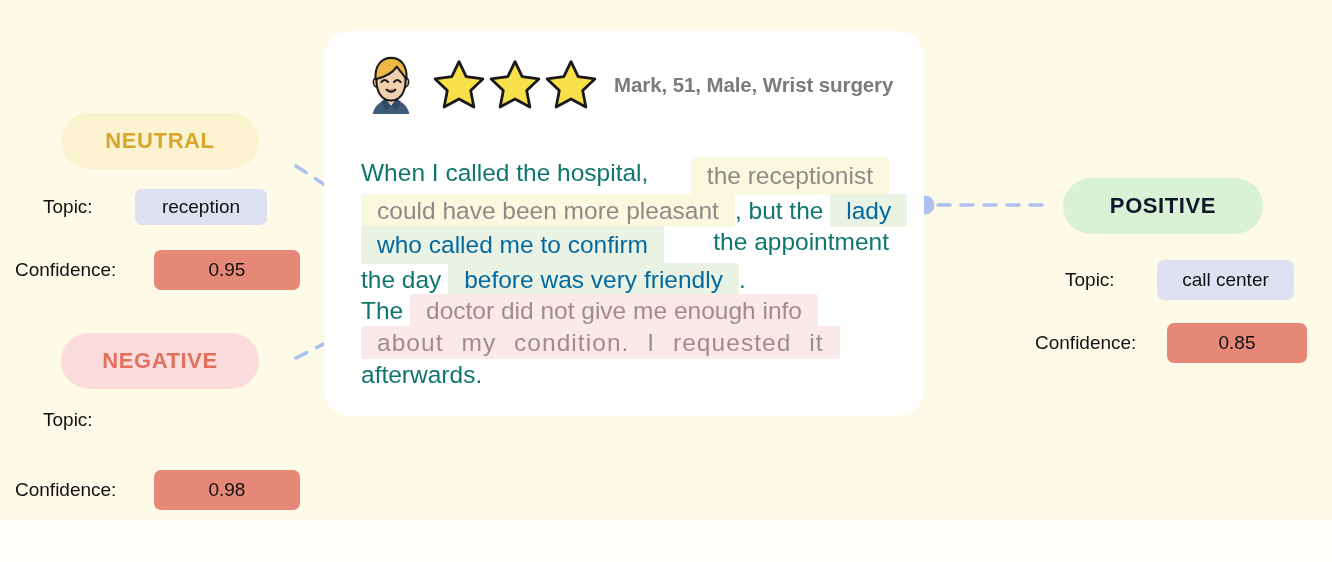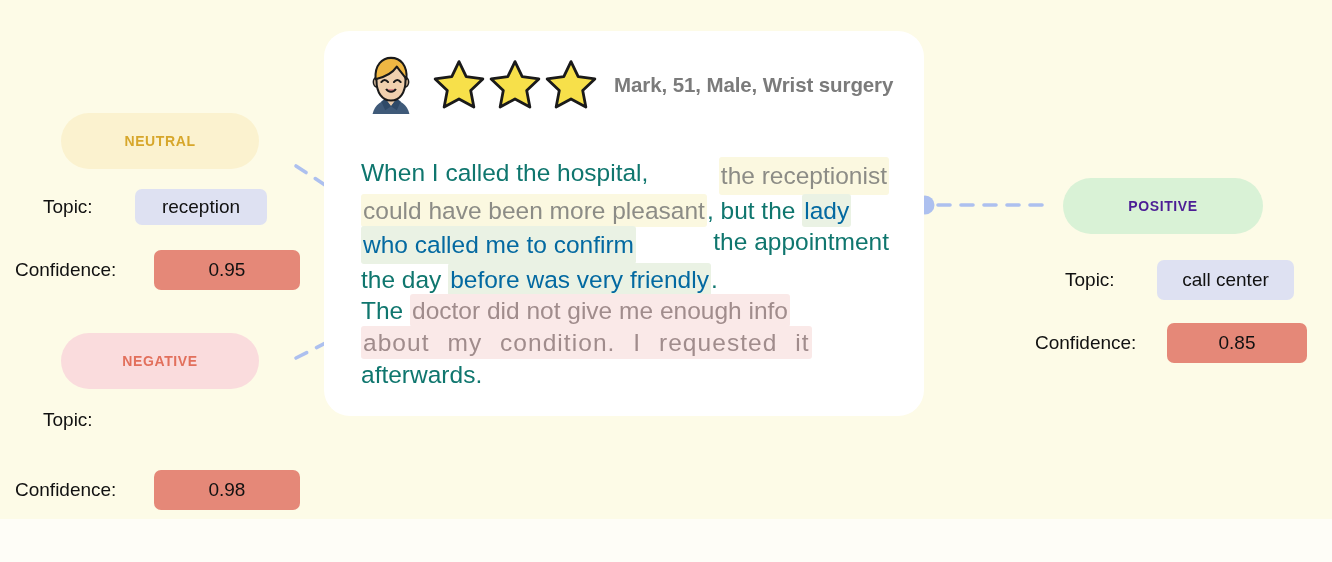--- a/index.html
+++ b/index.html
@@ -100,60 +100,60 @@
     display: block;
     white-space: nowrap;
   }
   .review-body .ln.just {
     display: flex;
     justify-content: space-between;
     white-space: nowrap;
   }
   .hl {
     border-radius: 3px;
-    padding: 3px 2px;
+    padding: 3px 16px;
   }
   .hl-neutral {
     background: #fbf8e0;
     color: #8c8c86;
   }
   .hl-positive {
     background: #eaf2e4;
     color: #0369a1;
   }
   .hl-negative {
     background: #fae9e8;
     color: #a08c8c;
   }
   .plain { color: #0f766e; }
 
   
   .panel { position: absolute; }
   .sentiment-pill {
     border-radius: 30px;
-    font-size: 14px;
+    font-size: 22px;
     font-weight: bold;
     letter-spacing: 0.6px;
     text-align: center;
     display: flex;
     align-items: center;
     justify-content: center;
     box-sizing: border-box;
   }
   .pill-neutral {
     background: #fbf2cf;
     color: #d7a72b;
   }
   .pill-negative {
     background: #fadcdd;
     color: #e2705c;
   }
   .pill-positive {
     background: #d9f2d6;
-    color: #4c1d95;
+    color: #0f172a;
   }
   .kv-row {
     display: flex;
     align-items: center;
     font-size: 19px;
     color: #111111;
   }
   .kv-label { white-space: nowrap; }
   .chip {
     border-radius: 7px;

